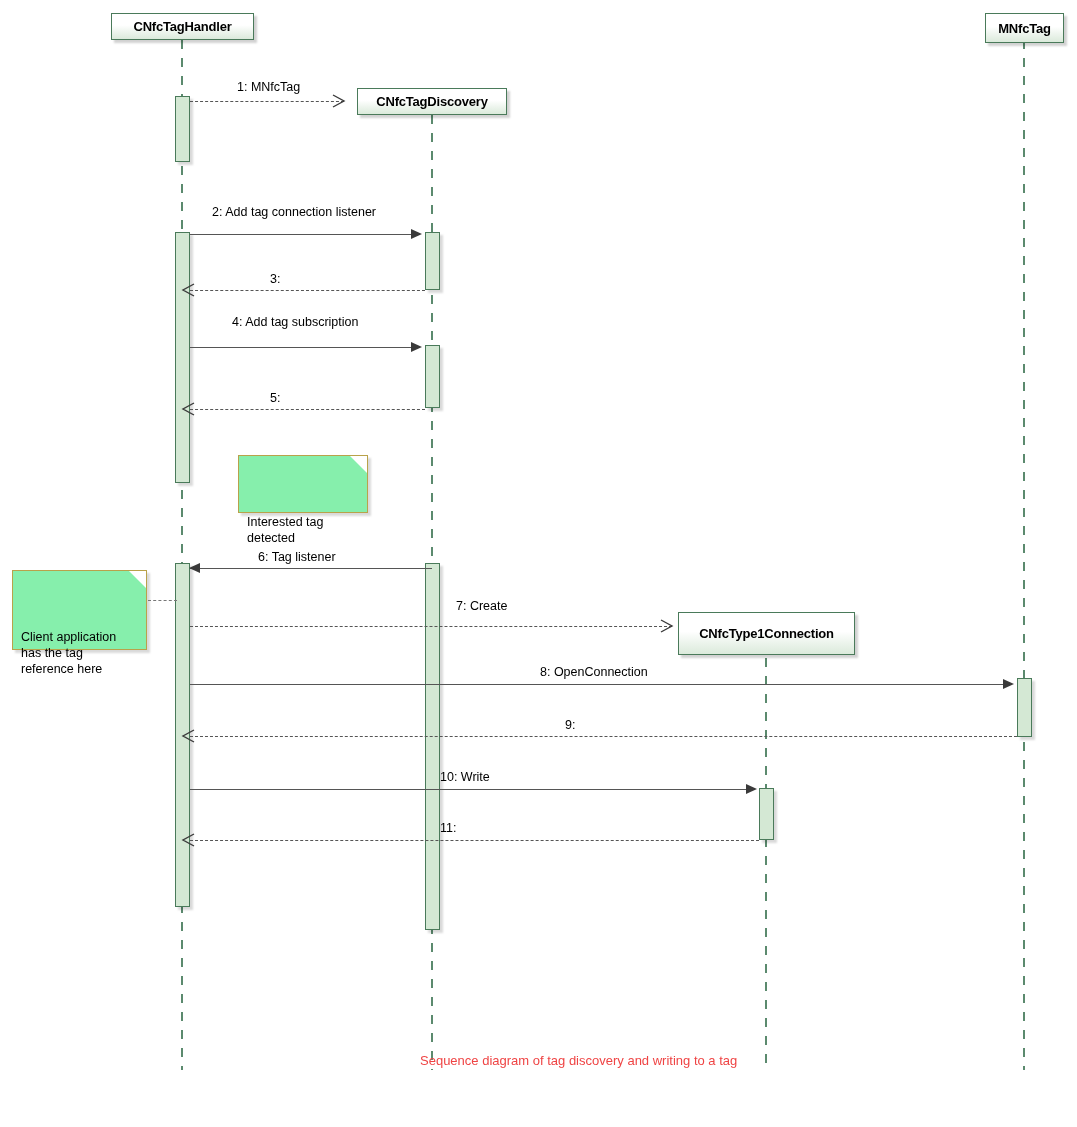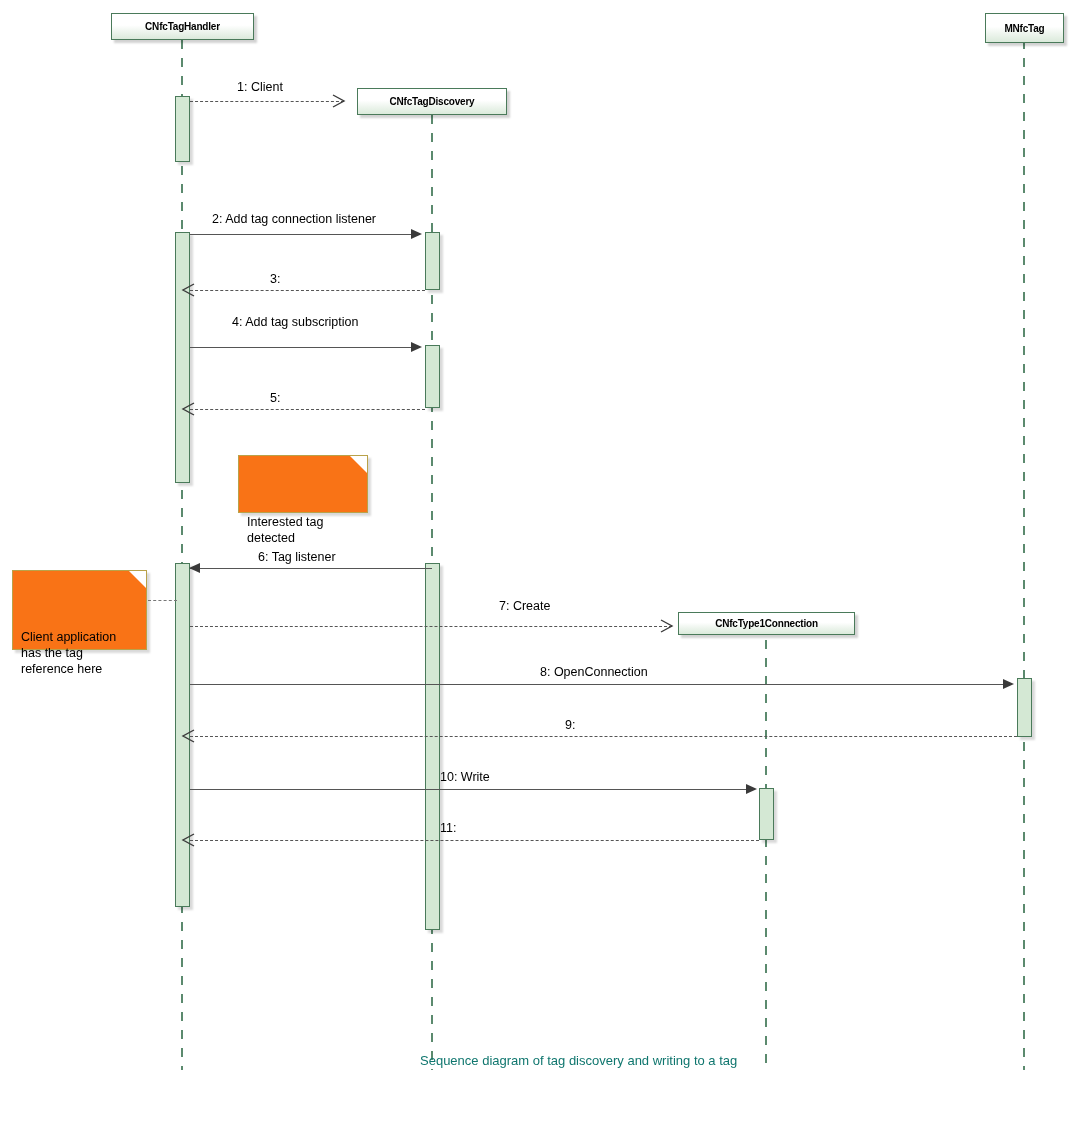--- a/index.html
+++ b/index.html
@@ -19,21 +19,21 @@
   }
 
   
   .lifeline-head {
     position: absolute;
     box-sizing: border-box;
     border: 1px solid #4a7a5a;
     background: linear-gradient(to bottom, #ffffff 0%, #ffffff 45%, #eef5ee 70%, #dbeadb 100%);
     box-shadow: 3px 3px 2px rgba(0,0,0,0.18);
     color: #000000;
-    font-size: 10px;
+    font-size: 13px;
     font-weight: bold;
     letter-spacing: -0.2px;
     display: flex;
     align-items: center;
     justify-content: center;
     text-align: center;
     white-space: nowrap;
   }
 
   
@@ -83,21 +83,21 @@
   
   .arrow-svg {
     position: absolute;
     overflow: visible;
   }
 
   
   .note {
     position: absolute;
     box-sizing: border-box;
-    background: #f97316;
+    background: #86efac;
     border: 1px solid #b9a24a;
     box-shadow: 3px 3px 2px rgba(0,0,0,0.15);
     font-size: 12.5px;
     color: #000000;
     line-height: 16px;
     padding: 10px 8px 6px 8px;
     white-space: pre-line;
   }
   .note-fold {
     position: absolute;
@@ -121,21 +121,21 @@
   .note-anchor {
     position: absolute;
     height: 0;
     border-top: 1px dashed #777777;
   }
 
   
   .caption {
     position: absolute;
     font-size: 13px;
-    color: #0f766e;
+    color: #ef4444;
     white-space: nowrap;
   }
 </style>
 </head>
 <body>
 
 <div id="diagram">
 
   <svg class="arrow-svg" style="left:0; top:0; width:1077px; height:1127px;">
 
@@ -161,35 +161,35 @@
   <div class="activation" style="left:1017px; top:678px; height:59px;"></div>
 
   <div class="lifeline-head" style="left:111px; top:13px; width:143px; height:27px;">
     <span>CNfcTagHandler</span>
   </div>
 
   <div class="lifeline-head" style="left:357px; top:88px; width:150px; height:27px;">
     <span>CNfcTagDiscovery</span>
   </div>
 
-  <div class="lifeline-head" style="left:678px; top:612px; width:177px; height:23px;">
+  <div class="lifeline-head" style="left:678px; top:612px; width:177px; height:43px;">
     <span>CNfcType1Connection</span>
   </div>
 
   <div class="lifeline-head" style="left:985px; top:13px; width:79px; height:30px;">
     <span>MNfcTag</span>
   </div>
 
-  <div class="msg-label" style="left:237px; top:80px;">1:  Client</div>
+  <div class="msg-label" style="left:237px; top:80px;">1:  MNfcTag</div>
   <div class="msg-line dashed" style="left:190px; top:101px; width:154px;"></div>
   <svg class="arrow-svg" style="left:333px; top:93px; width:16px; height:16px;">
     <polyline points="0,2 11,8 0,14" fill="none" stroke="#3a3a3a" stroke-width="1.4"></polyline>
   </svg>
 
-  <div class="msg-label" style="left:212px; top:212px;">2:  Add tag connection listener</div>
+  <div class="msg-label" style="left:212px; top:205px;">2:  Add tag connection listener</div>
   <div class="msg-line" style="left:190px; top:234px; width:230px;"></div>
   <div class="arrow-head solid-right" style="left:411px; top:229px;"></div>
 
   <div class="msg-label" style="left:270px; top:272px;">3:</div>
   <div class="msg-line dashed" style="left:190px; top:290px; width:235px;"></div>
   <svg class="arrow-svg" style="left:182px; top:282px; width:16px; height:16px;">
     <polyline points="12,2 1,8 12,14" fill="none" stroke="#3a3a3a" stroke-width="1.4"></polyline>
   </svg>
 
   <div class="msg-label" style="left:232px; top:315px;">4: Add tag subscription</div>
@@ -215,21 +215,21 @@
 
   <div class="note" style="left:12px; top:570px; width:135px; height:80px;">
     <span class="note-fold-edge"></span>
     <span class="note-fold"></span>
     <span>Client application
 has the tag
 reference here</span>
   </div>
   <div class="note-anchor" style="left:148px; top:600px; width:29px;"></div>
 
-  <div class="msg-label" style="left:456px; top:599px;margin-left:43px;">7:  Create</div>
+  <div class="msg-label" style="left:456px; top:599px;">7:  Create</div>
   <div class="msg-line dashed" style="left:190px; top:626px; width:482px;"></div>
   <svg class="arrow-svg" style="left:661px; top:618px; width:16px; height:16px;">
     <polyline points="0,2 11,8 0,14" fill="none" stroke="#3a3a3a" stroke-width="1.4"></polyline>
   </svg>
 
   <div class="msg-label" style="left:540px; top:665px;">8:  OpenConnection</div>
   <div class="msg-line" style="left:190px; top:684px; width:822px;"></div>
   <div class="arrow-head solid-right" style="left:1003px; top:679px;"></div>
 
   <div class="msg-label" style="left:565px; top:718px;">9:</div>

